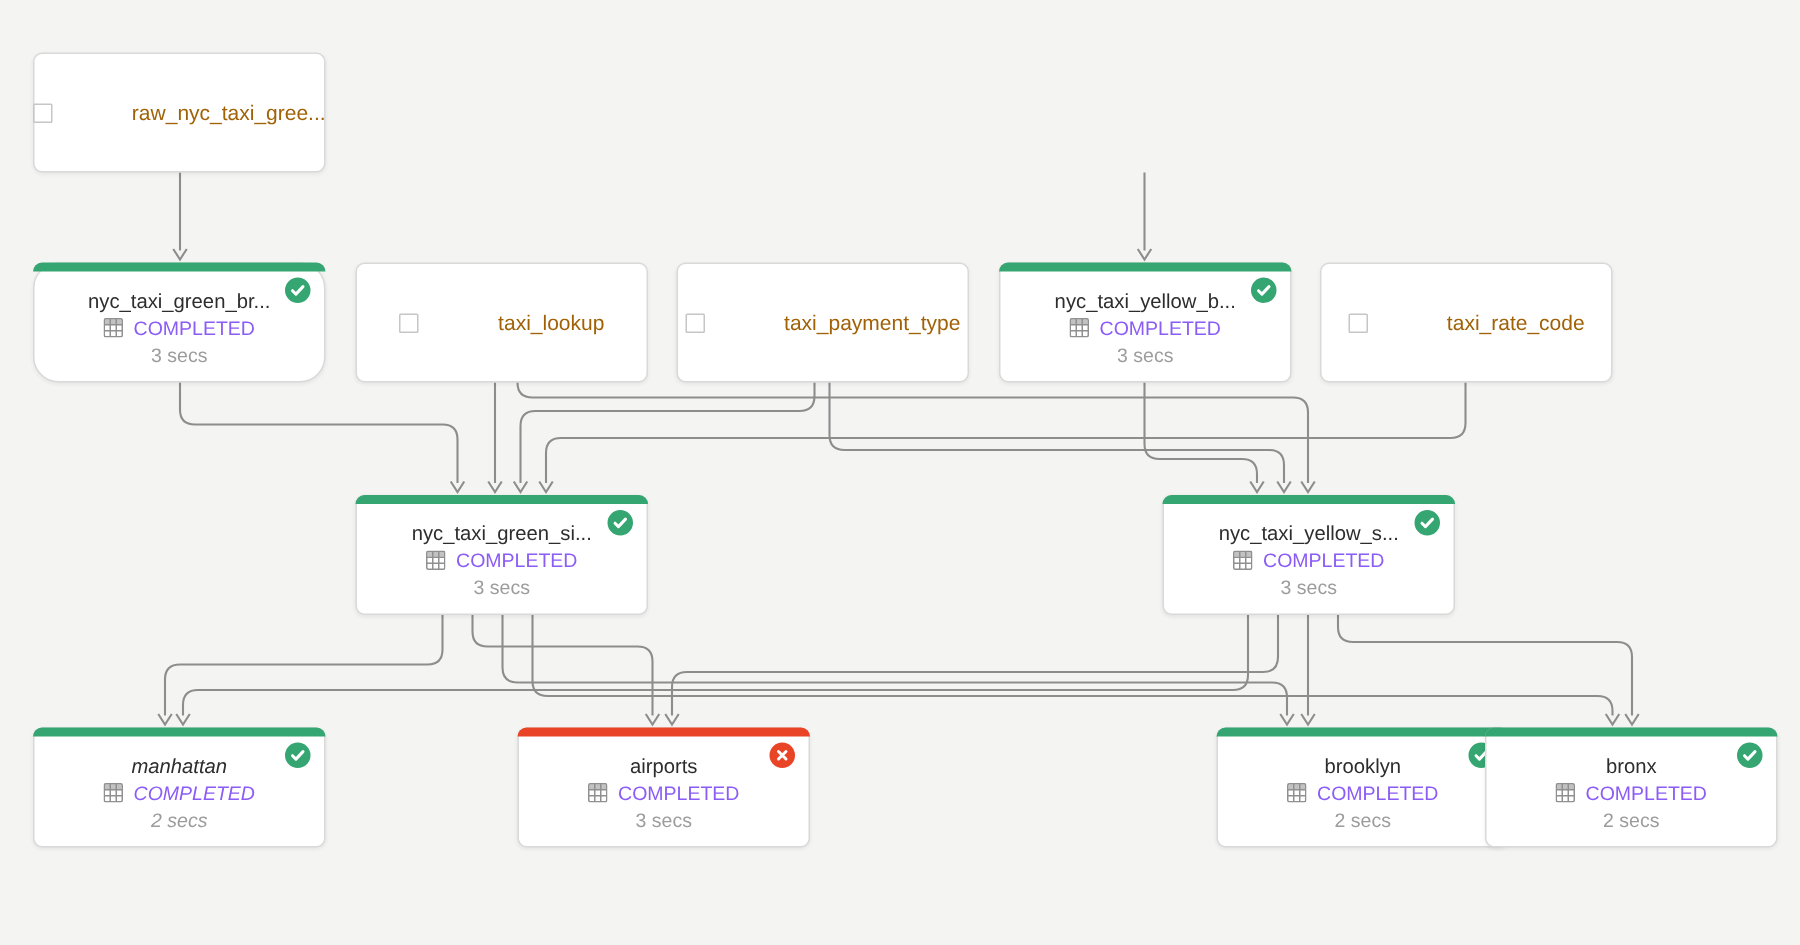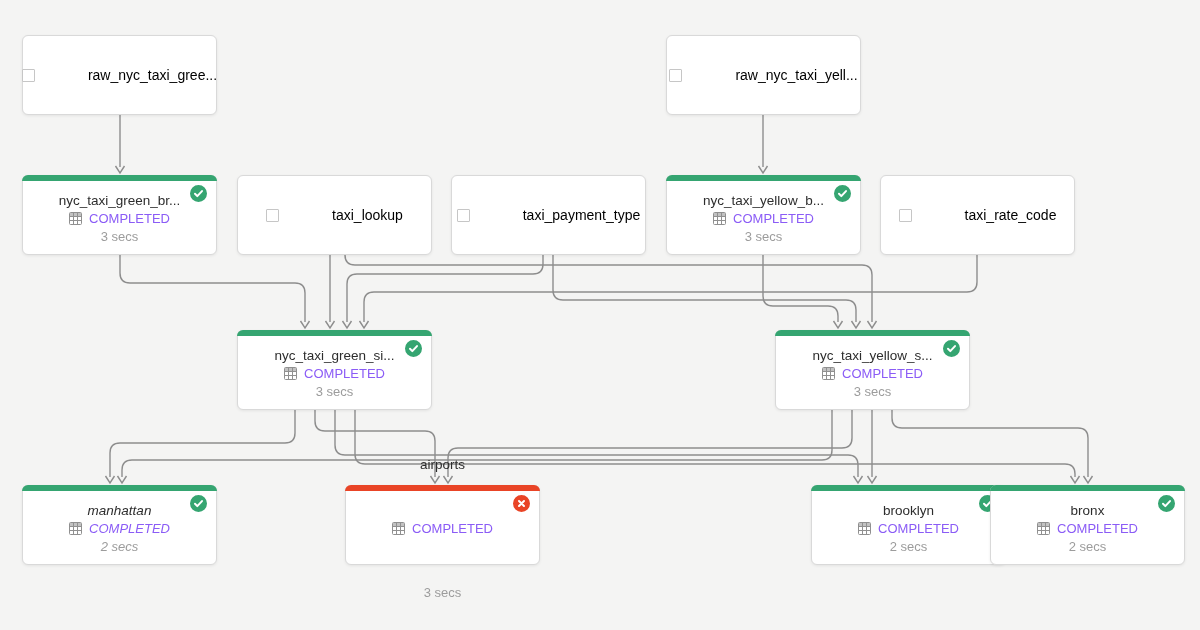--- a/index.html
+++ b/index.html
@@ -24,34 +24,34 @@
         padding-top:6px;}
   .task .title{font-size:13.5px;color:#2d2d2d;line-height:18px;}
   .statusrow{display:flex;align-items:center;gap:7px;line-height:18px;}
   .status{font-size:13px;color:#8b5cf6;}
   .time{font-size:13px;color:#9c9c9c;line-height:17px;}
 
   .source{display:flex;align-items:center;justify-content:center;}
   .srcrow{display:flex;align-items:center;gap:9px;}
   .sq{display:inline-block;width:11px;height:11px;border:1.5px solid #c6c6c6;
       border-radius:1px;background:transparent;}
-  .source .title{font-size:14px;color:#000000;margin-left:44px;}
+  .source .title{font-size:14px;color:#a16207;margin-left:44px;}
 
   
   .pos-raw-green {left:22px; top:35px;}
   .pos-raw-yellow{left:666px;top:35px;}
-  .pos-green-br  {left:22px; top:175px;}
+  .pos-green-br  {left:22px; top:175px;border-radius:17px;}
   .pos-lookup    {left:237px;top:175px;}
   .pos-payment   {left:451px;top:175px;text-align:center;}
   .pos-yellow-b  {left:666px;top:175px;}
   .pos-rate-code {left:880px;top:175px;}
   .pos-green-si  {left:237px;top:330px;}
   .pos-yellow-s  {left:775px;top:330px;}
   .pos-manhattan {left:22px; top:485px;font-style:italic;}
-  .pos-airports  {left:345px;top:485px;gap:46px;}
+  .pos-airports  {left:345px;top:485px;}
   .pos-brooklyn  {left:775px;top:485px;margin-left:36px;}
   .pos-bronx     {left:990px;top:485px;}
 </style>
 </head>
 <body>
 
 <div class="canvas">
 
   <svg class="edges" width="1200" height="630" viewBox="0 0 1200 630">
     <g stroke="#8d8d8d" stroke-width="1.4" fill="none">
@@ -143,26 +143,20 @@
     </g>
   </svg>
 
   <div class="node source pos-raw-green">
     <div class="srcrow">
       <span class="sq"></span>
       <span class="title">raw_nyc_taxi_gree...</span>
     </div>
   </div>
 
-  <div class="node source pos-raw-yellow">
-    <div class="srcrow">
-      <span class="sq"></span>
-      <span class="title">raw_nyc_taxi_yell...</span>
-    </div>
-  </div>
 
   <div class="node task success pos-green-br">
     <div class="topbar"></div>
     <div class="badge success">
       <svg width="13" height="13" viewBox="0 0 13 13">
         <path d="M3 6.8 L5.3 9.1 L10 4.1" stroke="#fff" stroke-width="2" fill="none" stroke-linecap="round" stroke-linejoin="round"></path>
       </svg>
     </div>
     <div class="title">nyc_taxi_green_br...</div>
     <div class="statusrow">

